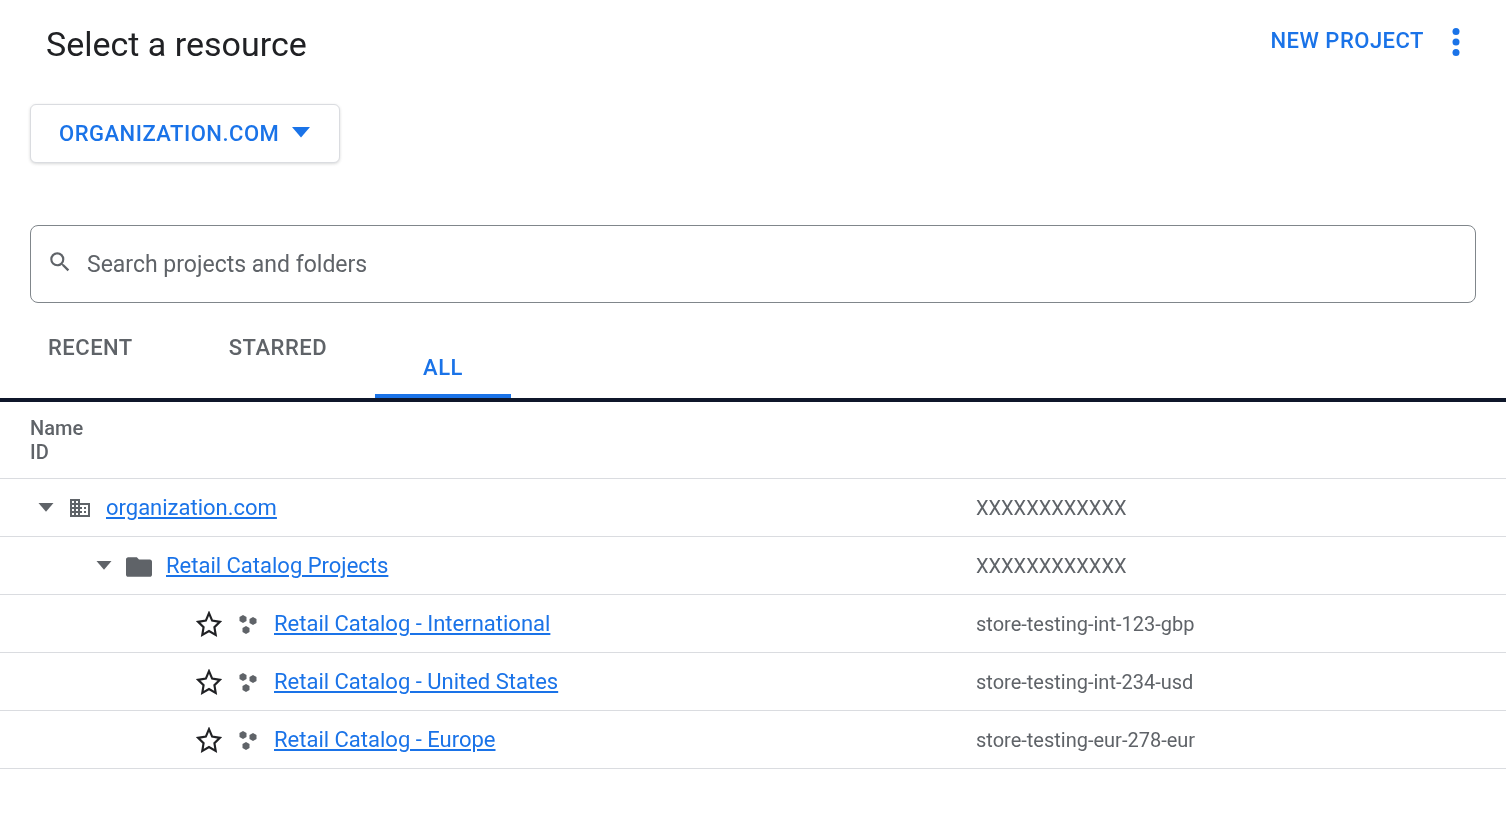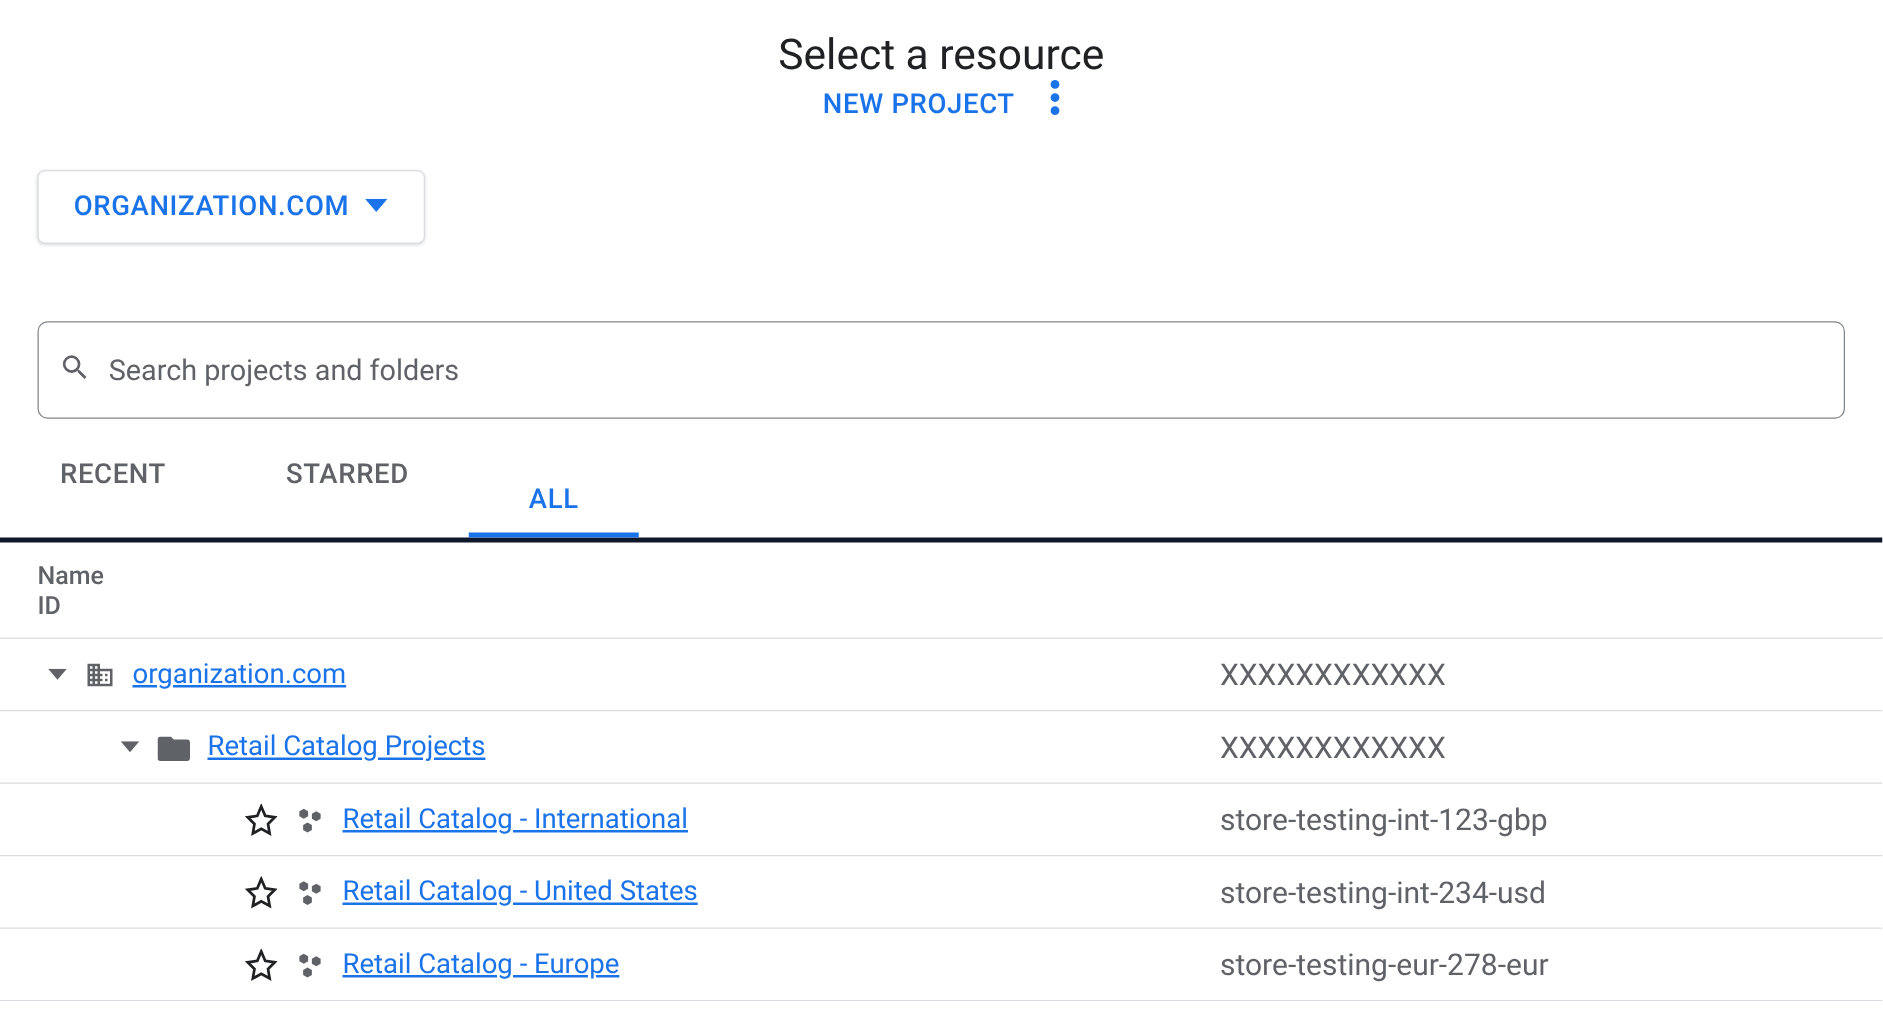--- a/index.html
+++ b/index.html
@@ -8,30 +8,29 @@
     background: #fff;
     color: #202124;
     width: 1506px;
   }
   .container { padding: 0; }
   .header {
     display: flex;
     align-items: center;
     justify-content: space-between;
     padding: 24px 46px 0 46px;
-    flex-direction: column;
   }
   .title {
     font-size: 34px;
     font-weight: 400;
     color: #202124;
   }
   .header-right {
     display: flex;
-    align-items: flex-end;
+    align-items: flex-start;
     gap: 28px;
   }
   .new-project {
     color: #1a73e8;
     font-weight: 500;
     font-size: 22px;
     letter-spacing: 0.5px;
     cursor: pointer;
   }
   .more-icon { cursor: pointer; }
@@ -118,21 +117,21 @@
   }
   .row-name {
     flex: 1;
     display: flex;
     align-items: center;
     gap: 14px;
   }
   .row-id {
     width: 500px;
     color: #5f6368;
-    font-size: 24px;
+    font-size: 20px;
   }
   .expand-arrow {
     color: #5f6368;
     cursor: pointer;
     display: inline-flex;
   }
   .tree-icon { color: #5f6368; display: inline-flex; }
   .star-icon { color: #202124; cursor: pointer; display: inline-flex; }
   .project-icon { color: #5f6368; display: inline-flex; }
   .link {

